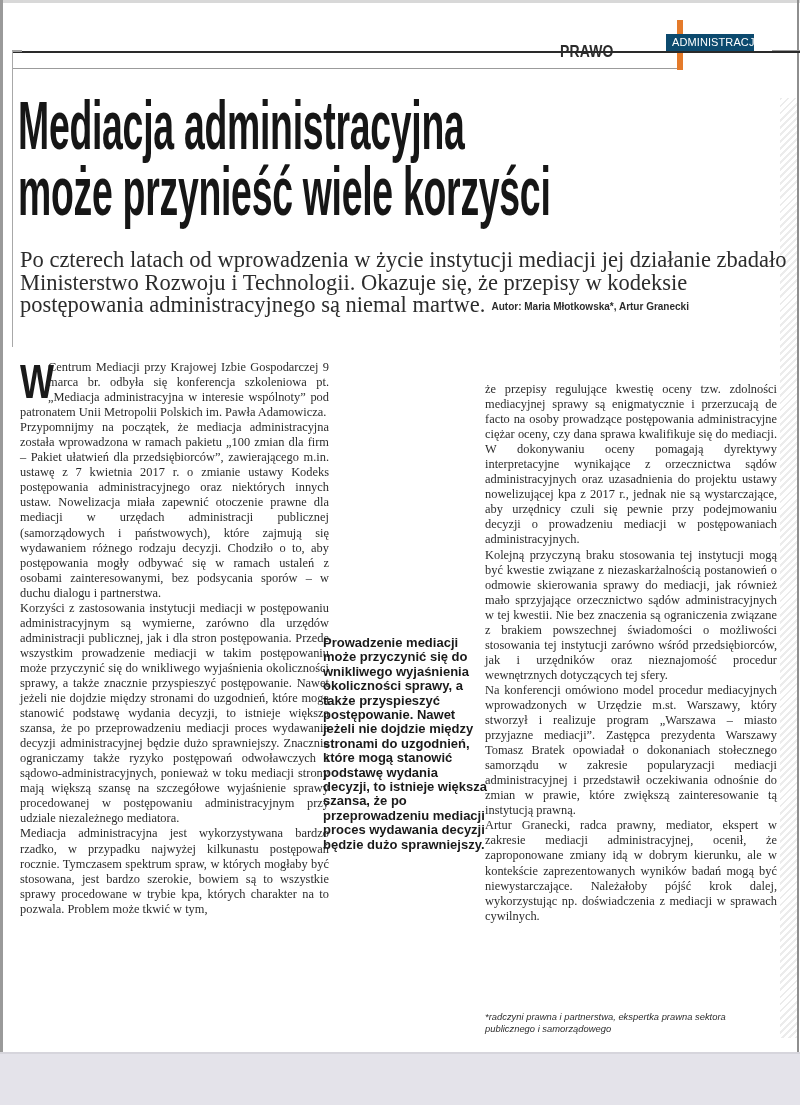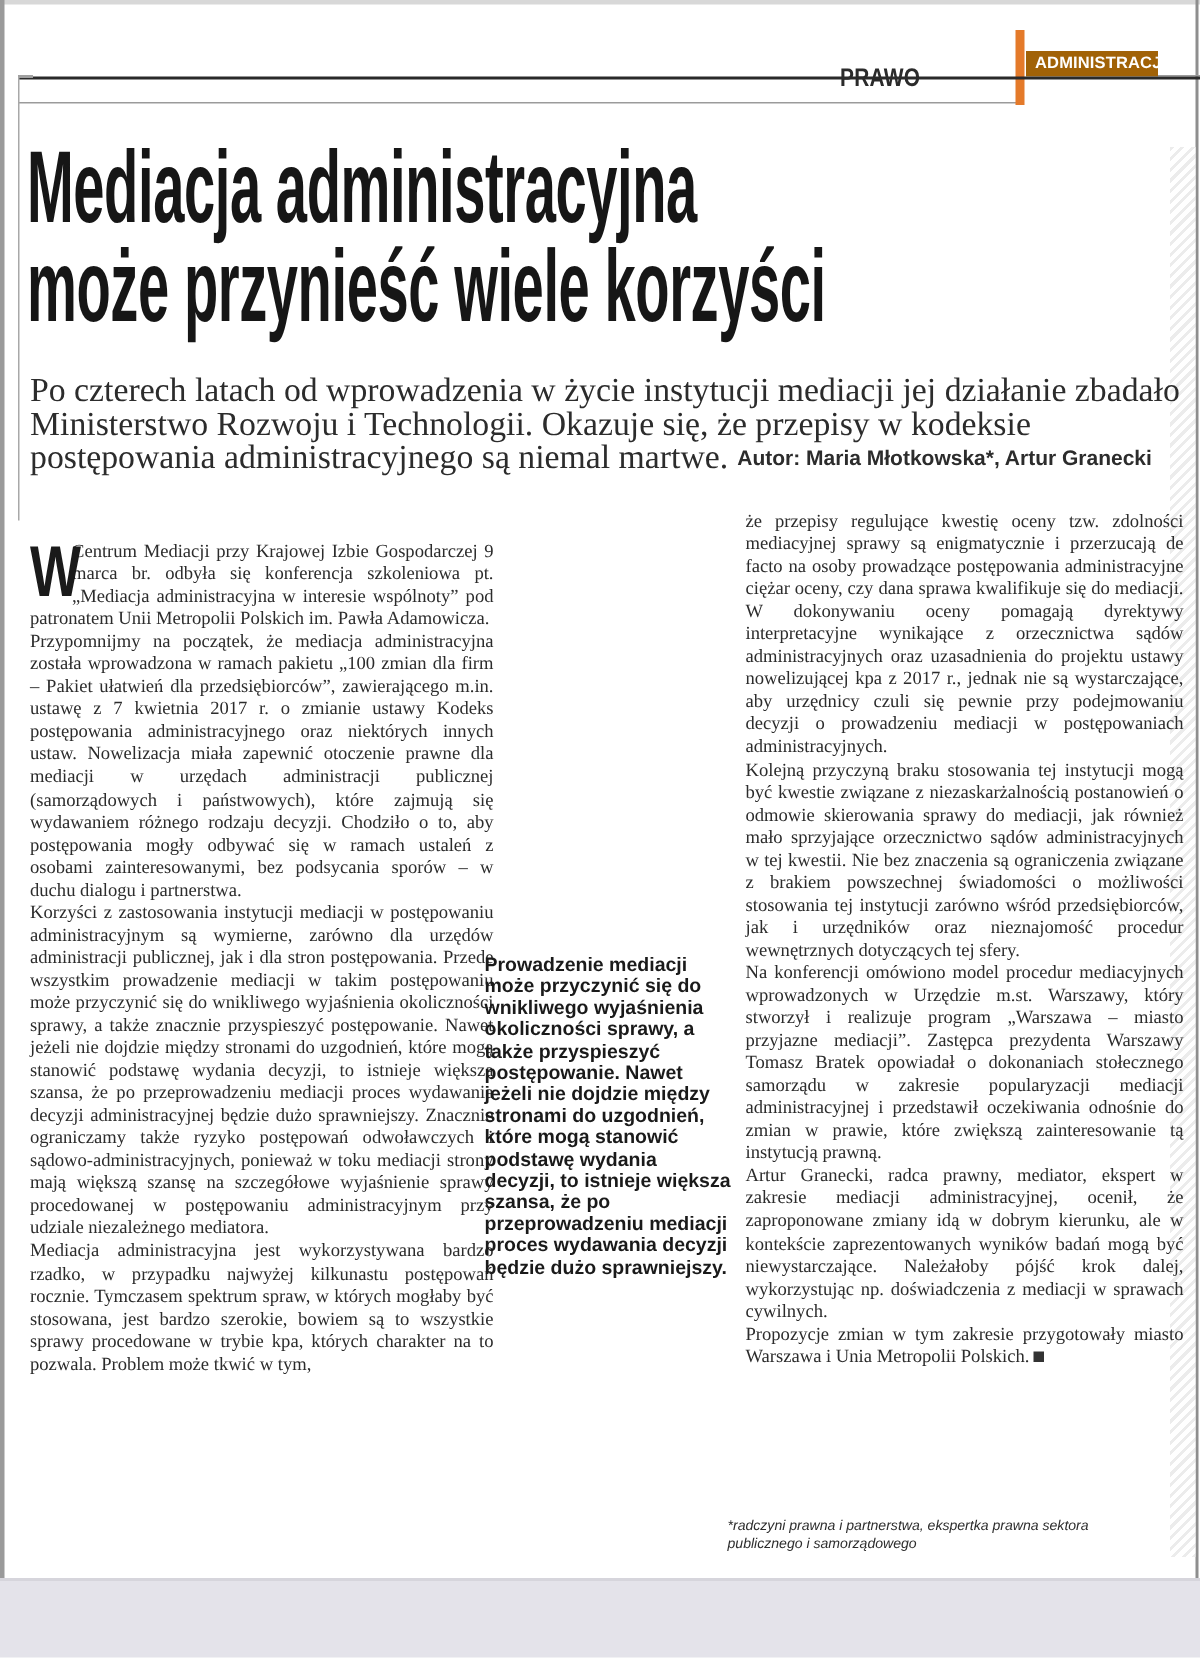--- a/index.html
+++ b/index.html
@@ -19,55 +19,55 @@
 
   
   .section-label {
     position: absolute; left: 560px; top: 42px;
     font-family: "Liberation Sans", sans-serif; font-weight: bold; font-size: 17px;
     color: #2b2b2b; transform: scaleX(0.82); transform-origin: left center; letter-spacing: 0.2px;
   }
   .header-rule { position: absolute; left: 12px; top: 68px; width: 670px; height: 1px; background: #9b9b9b; }
   .orange-bar { position: absolute; left: 677px; top: 20px; width: 6px; height: 50px; background: #e47a2a; }
   .category-tag {
-    position: absolute; left: 684px; top: 34px; height: 17px; width: 88px;
-    background: #a16207; color: #fff;
-    font-family: "Liberation Sans", sans-serif; font-weight: bold; font-size: 11px;
+    position: absolute; left: 666px; top: 34px; height: 17px; width: 88px;
+    background: #0c4a6e; color: #fff;
+    font-family: "Liberation Sans", sans-serif; font-weight: normal; font-size: 11px;
     line-height: 17px; padding-left: 6px; box-sizing: border-box; letter-spacing: 0.1px;
   }
   .tag-rule { position: absolute; left: 772px; top: 50px; width: 28px; height: 1px; background: #9b9b9b; }
 
   .frame-top { position: absolute; left: 12px; top: 51px; width: 790px; height: 2px; background: #2a2a2a; }
   .frame-top-light { position: absolute; left: 12px; top: 50px; width: 10px; height: 2px; background: #a0a0a0; }
   .frame-left { position: absolute; left: 12px; top: 51px; width: 1px; height: 296px; background: #a8a8a8; }
 
   
   .headline {
     position: absolute; left: 18px; top: 92px; width: 1000px;
     font-family: "Liberation Sans", sans-serif; font-weight: bold;
     font-size: 68px; line-height: 66px; color: #161616;
     transform: scaleX(0.55); transform-origin: left top; letter-spacing: -0.5px;
   }
   .lead {
     position: absolute; left: 20px; top: 249px; width: 780px;
     font-family: "Liberation Serif", serif; font-size: 22.5px; line-height: 22.5px; color: #2c2c2c;
   }
   .byline {
-    font-family: "Liberation Sans", sans-serif; font-weight: bold; font-size: 14px;
+    font-family: "Liberation Sans", sans-serif; font-weight: bold; font-size: 10px;
     color: #2c2c2c; margin-left: 6px; vertical-align: 2px;
   }
 
   
   .col {
     position: absolute; font-family: "Liberation Serif", serif;
     font-size: 12.4px; line-height: 15.05px; color: #2c2c2c; text-align: justify;
   }
   .col p { margin: 0; }
   .col-1 { left: 20px; top: 360px; width: 309px; }
-  .col-3 { left: 485px; top: 340px; width: 292px; margin-left: 12px; }
+  .col-3 { left: 485px; top: 382px; width: 292px; }
   .dropcap {
     float: left; font-family: "Liberation Sans", sans-serif; font-weight: bold;
     font-size: 48px; line-height: 40px; height: 40px; margin: 2px 4px 0 0; color: #1a1a1a;
     transform: scaleX(0.75); transform-origin: left top; width: 24px;
   }
   .end-mark { display: inline-block; width: 7px; height: 7px; background: #333; margin-left: 3px; }
 
   .pullquote {
     position: absolute; left: 323px; top: 636px; width: 165px;
     font-family: "Liberation Sans", sans-serif; font-weight: bold;
@@ -118,20 +118,19 @@
   <p>Mediacja administracyjna jest wykorzystywana bardzo rzadko, w przypadku najwyżej kilkunastu postępowań rocznie. Tymczasem spektrum spraw, w których mogłaby być stosowana, jest bardzo szerokie, bowiem są to wszystkie sprawy procedowane w trybie kpa, których charakter na to pozwala. Problem może tkwić w tym,</p>
 </div>
 
 <div class="pullquote">Prowadzenie mediacji może przyczynić się do wnikliwego wyjaśnienia okoliczności sprawy, a także przyspieszyć postępowanie. Nawet jeżeli nie dojdzie między stronami do uzgodnień, które mogą stanowić podstawę wydania decyzji, to istnieje większa szansa, że po przeprowadzeniu mediacji proces wydawania decyzji będzie dużo sprawniejszy.</div>
 
 <div class="col col-3">
   <p>że przepisy regulujące kwestię oceny tzw. zdolności mediacyjnej sprawy są enigmatycznie i przerzucają de facto na osoby prowadzące postępowania administracyjne ciężar oceny, czy dana sprawa kwalifikuje się do mediacji. W dokonywaniu oceny pomagają dyrektywy interpretacyjne wynikające z orzecznictwa sądów administracyjnych oraz uzasadnienia do projektu ustawy nowelizującej kpa z 2017 r., jednak nie są wystarczające, aby urzędnicy czuli się pewnie przy podejmowaniu decyzji o prowadzeniu mediacji w postępowaniach administracyjnych.</p>
   <p>Kolejną przyczyną braku stosowania tej instytucji mogą być kwestie związane z niezaskarżalnością postanowień o odmowie skierowania sprawy do mediacji, jak również mało sprzyjające orzecznictwo sądów administracyjnych w tej kwestii. Nie bez znaczenia są ograniczenia związane z brakiem powszechnej świadomości o możliwości stosowania tej instytucji zarówno wśród przedsiębiorców, jak i urzędników oraz nieznajomość procedur wewnętrznych dotyczących tej sfery.</p>
   <p>Na konferencji omówiono model procedur mediacyjnych wprowadzonych w Urzędzie m.st. Warszawy, który stworzył i realizuje program „Warszawa – miasto przyjazne mediacji”. Zastępca prezydenta Warszawy Tomasz Bratek opowiadał o dokonaniach stołecznego samorządu w zakresie popularyzacji mediacji administracyjnej i przedstawił oczekiwania odnośnie do zmian w prawie, które zwiększą zainteresowanie tą instytucją prawną.</p>
   <p>Artur Granecki, radca prawny, mediator, ekspert w zakresie mediacji administracyjnej, ocenił, że zaproponowane zmiany idą w dobrym kierunku, ale w kontekście zaprezentowanych wyników badań mogą być niewystarczające. Należałoby pójść krok dalej, wykorzystując np. doświadczenia z mediacji w sprawach cywilnych.</p>
-  <p><span>Propozycje zmian w tym zakresie przygotowały miasto Warszawa i Unia Metropolii Polskich.</span><span class="end-mark"></span></p>
 </div>
 
 <div class="footnote">*radczyni prawna i partnerstwa, ekspertka prawna sektora publicznego i samorządowego</div>
 
 <div class="page-number">51</div>
 
 <div class="bottom-bar"></div>
 
 </body></html>

